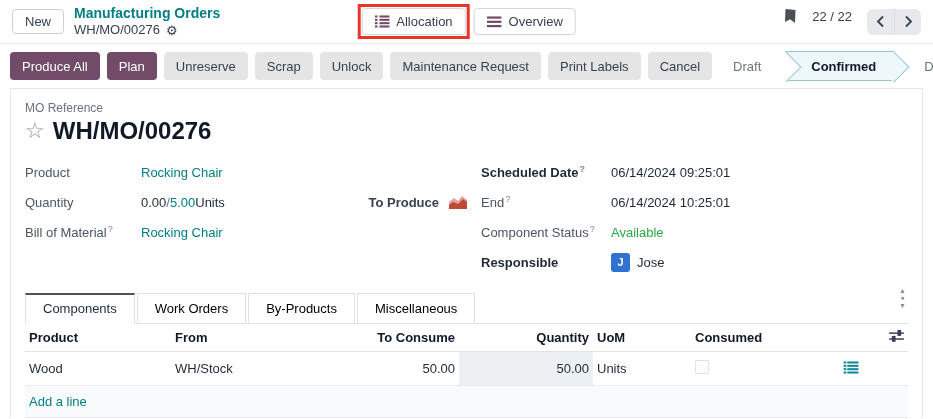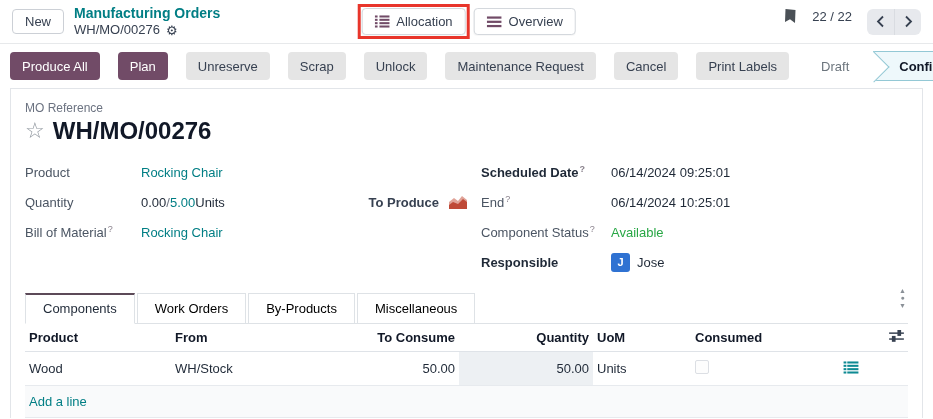--- a/index.html
+++ b/index.html
@@ -26,21 +26,21 @@
   .view-btn + .view-btn, .hl-box + .view-btn { margin-left:4px; }
 
   .topbar-right { margin-left:auto; display:flex; gap:15px; }
   .pager-count { color:#374151; font-size:13px; }
   .pager-group { display:flex; background:#e7e9ed; border-radius:6px; overflow:hidden; }
   .pager-btn { width:27px; height:26px; display:flex; align-items:center;
     justify-content:center; background:transparent; border:none; cursor:pointer; }
   .pager-btn + .pager-btn { border-left:1px solid #d9dce1; }
 
   
-  .actionbar { height:44px; display:flex; align-items:center; gap:18px; padding:0 10px; background:#fff; }
+  .actionbar { height:44px; display:flex; align-items:center; gap:7px; padding:0 10px; background:#fff; }
   .abtn { height:28px; padding:0 12px; border:none; border-radius:4px;
     font-size:13px; cursor:pointer; white-space:nowrap; font-family:inherit; }
   .abtn.primary { background:#714B67; color:#fff; font-weight:500; }
   .abtn.secondary { background:#e5e5e5; color:#374151; }
 
   .statusbar { margin-left:auto; display:flex; align-items:center; height:30px; }
   .step { color:#6c757d; padding:0 14px; font-size:13px; cursor:pointer; }
   .step-active { position:relative; background:#eef8fb; border-top:1px solid #93c8d5;
     border-bottom:1px solid #93c8d5; height:30px; display:flex; align-items:center;
     padding:0 18px 0 26px; margin:0 16px 0 10px; font-weight:700; color:#111827; cursor:pointer; }
@@ -171,22 +171,22 @@
   </div>
 </div>
 
 <div class="actionbar">
   <button class="abtn primary">Produce All</button>
   <button class="abtn primary">Plan</button>
   <button class="abtn secondary">Unreserve</button>
   <button class="abtn secondary">Scrap</button>
   <button class="abtn secondary">Unlock</button>
   <button class="abtn secondary">Maintenance Request</button>
+  <button class="abtn secondary">Print Labels</button>
   <button class="abtn secondary">Cancel</button>
-  <button class="abtn secondary">Print Labels</button>
 
   <div class="statusbar">
     <span class="step">Draft</span>
     <span class="step-active">Confirmed</span>
     <span class="step">Done</span>
   </div>
 </div>
 
 <div class="sheet">
   <div class="ref-label">MO Reference</div>

